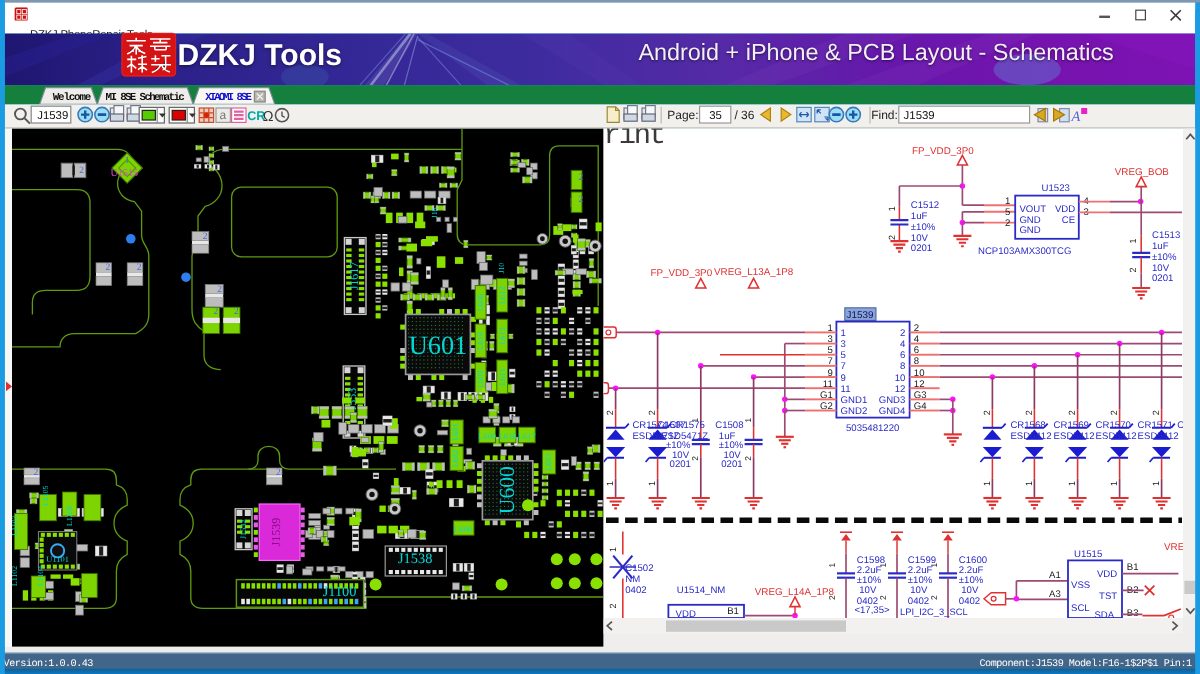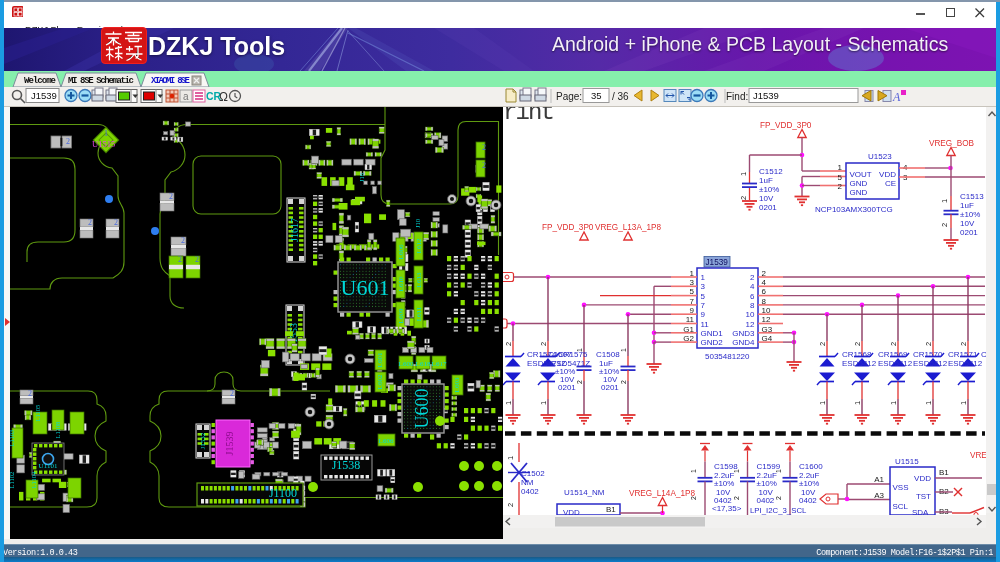--- a/index.html
+++ b/index.html
@@ -57,23 +57,23 @@
 <g stroke="#fff" stroke-width="1.3" stroke-linecap="butt">
 <path d="M4.5,7 h16 M7,11 h11 M12.5,4.5 v3 M12.5,11 v7.5 M12,11 c-1,3.5 -3.5,5.5 -7,7 M13,12 c1.5,3 4,4.5 7,5.5 M9,14.5 l1.5,1.5 M16,14.5 l-1.5,1.5"></path>
 <path d="M24,5.5 h17 M26.5,8.5 h12 M24,11.5 h17 M28,14.5 h9.5 M28,11.5 v3 M37.5,11.5 v3 M32.5,5.5 v3"></path>
 <path d="M5,22.5 h7.5 M8.5,19.5 v14 M5,29 l3.5,-2.5 M8.5,26.5 l4,3.5 M14,21.5 l7,-1.5 M17.5,19 v14.5 M14,26.5 h7.5 M14,31 l3.5,-2.5 M17.5,28.5 l4,3"></path>
 <path d="M25,22 h7 M28.5,19 v5.5 M25,27 h16.5 M33.5,19.5 h7.5 M37,19.5 v9 q0,2.5 -2.5,2.5 M33,27 q-2,4.5 -7.5,6.5 M33.5,27 q2,4.5 7,6"></path>
 </g>
 </svg>
 
 <div style="position:absolute;left:148px;top:32px;font:bold 25px 'Liberation Sans',sans-serif;color:#ffffff;text-shadow:0 1px 3px rgba(0,0,0,.5)">DZKJ Tools</div>
 
-<div style="position:absolute;left:552px;top:33px;font:19.5px 'Liberation Sans',sans-serif;color:#f3eef8;text-shadow:0 1px 2px rgba(0,0,0,.6)">Android + iPhone &amp; PCB Layout - Schematics</div>
-
-<div style="position:absolute;left:4px;top:71px;width:992px;height:16px;background:#86efac;">
+<div style="position:absolute;left:532px;top:33px;font:19.5px 'Liberation Sans',sans-serif;color:#f3eef8;text-shadow:0 1px 2px rgba(0,0,0,.6)">Android + iPhone &amp; PCB Layout - Schematics</div>
+
+<div style="position:absolute;left:4px;top:71px;width:992px;height:16px;background:#15803d;padding-left:20px;">
 <svg width="992" height="16">
 
 <path d="M9,16 L14,2 L52,2 L57,16 Z" fill="#efede9" stroke="#7a8a99" stroke-width="1"></path>
 <text x="20" y="12" font-family="Liberation Mono" font-size="9" font-weight="bold" fill="#111" textLength="32">Welcome</text>
 
 <path d="M57,16 L62,2 L132,2 L137,16 Z" fill="#efede9" stroke="#7a8a99" stroke-width="1"></path>
 <text x="64" y="12" font-family="Liberation Mono" font-size="9" font-weight="bold" fill="#111" textLength="66">MI 8SE Schematic</text>
 
 <path d="M137,16 L142,2 L200,2 L205,16 Z" fill="#f8f7f4" stroke="#7a8a99" stroke-width="1"></path>
 <text x="147" y="12" font-family="Liberation Mono" font-size="9" font-weight="bold" fill="#1111cc" textLength="39">XIAOMI 8SE</text>

